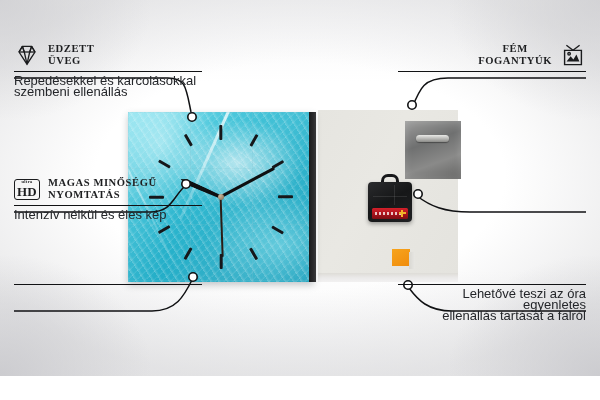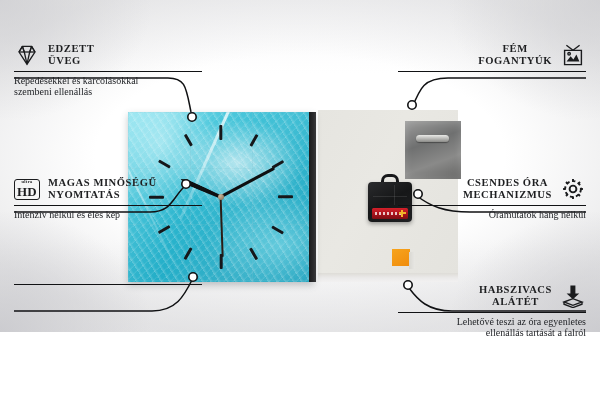--- a/index.html
+++ b/index.html
@@ -8,21 +8,21 @@
     width: 600px;
     height: 400px;
     overflow: hidden;
     font-family: "Liberation Serif", serif;
     background: #ffffff;
   }
 
   #stage {
     position: relative;
     width: 600px;
-    height: 332px;
+    height: 376px;
     background: #ffffff;
   }
 
   
   .backdrop {
     position: absolute;
     inset: 0;
     background:
       radial-gradient(ellipse 62% 55% at 50% 47%, rgba(255,255,255,0) 0%, rgba(255,255,255,0) 55%, rgba(214,214,216,0.55) 100%),
       linear-gradient(180deg, #f7f7f8 0%, #ffffff 22%, #ffffff 72%, #f2f2f3 100%);
@@ -280,22 +280,22 @@
     text-transform: uppercase;
     white-space: pre-line;
   }
   .f-rule {
     height: 1.4px;
     background: #111214;
     width: 100%;
     margin: 1px 0 3px 0;
   }
   .f-desc {
-    font-family: Liberation Serif, serif;
-    font-size: 10px;
+    font-family: Liberation Sans, sans-serif;
+    font-size: 13px;
     line-height: 11px;
     color: #24262a;
     white-space: pre-line;
   }
 
   .f-icon {
     width: 26px; height: 26px;
     flex: 0 0 26px;
     display: flex;
     align-items: center;
@@ -476,53 +476,20 @@
             <path d="M6.6,18.6 L10.6,13.2 L13.4,16.6 L16.4,11.6 L19.4,18.6 Z" fill="#1b1c1e" stroke="none"></path>
             <circle cx="9.1" cy="10.8" r="1.25"></circle>
             <path d="M13,7.2 L6.4,2.3 M13,7.2 L19.6,2.3"></path>
           </g>
         </svg>
       </span>
     </div>
     <div class="f-rule"></div>
   </div>
 
-  <div class="feature f-right" id="feat-mech">
-    <div class="f-head">
-      <span class="f-title">CSENDES ÓRA
-MECHANIZMUS</span>
-      <span class="f-icon">
-        <svg width="26" height="26" viewBox="0 0 26 26">
-          <g fill="none" stroke="#1b1c1e" stroke-width="1.9">
-            <circle cx="13" cy="13" r="3.4"></circle>
-            <path d="M13,3.1 L13,5.6 M13,20.4 L13,22.9
-                     M3.1,13 L5.6,13 M20.4,13 L22.9,13
-                     M6,6 L7.8,7.8 M18.2,18.2 L20,20
-                     M6,20 L7.8,18.2 M18.2,7.8 L20,6"></path>
-            <circle cx="13" cy="13" r="7.9" stroke-dasharray="3.4 2.6"></circle>
-          </g>
-        </svg>
-      </span>
-    </div>
-    <div class="f-rule"></div>
-    <div class="f-desc">Óramutatók hang nélkül</div>
-  </div>
 
   <div class="feature f-right" id="feat-foam">
-    <div class="f-head">
-      <span class="f-title">HABSZIVACS
-ALÁTÉT</span>
-      <span class="f-icon">
-        <svg width="26" height="24" viewBox="0 0 26 24">
-          <g fill="none" stroke="#1b1c1e" stroke-width="1.35">
-            <path d="M10.4,1.6 L15.4,1.6 L15.4,9.4 L19.2,9.4 L12.9,15.2 L6.6,9.4 L10.4,9.4 Z" fill="#1b1c1e" stroke="none"></path>
-            <path d="M4,18 L12.9,14.6 L22,18 L12.9,21.4 Z"></path>
-            <path d="M4,18 L4,20.2 L12.9,23.6 L22,20.2 L22,18"></path>
-          </g>
-        </svg>
-      </span>
-    </div>
     <div class="f-rule"></div>
     <div class="f-desc">Lehetővé teszi az óra egyenletes
 ellenállás tartását a falról</div>
   </div>
 
 </div>
 
 </body></html>

